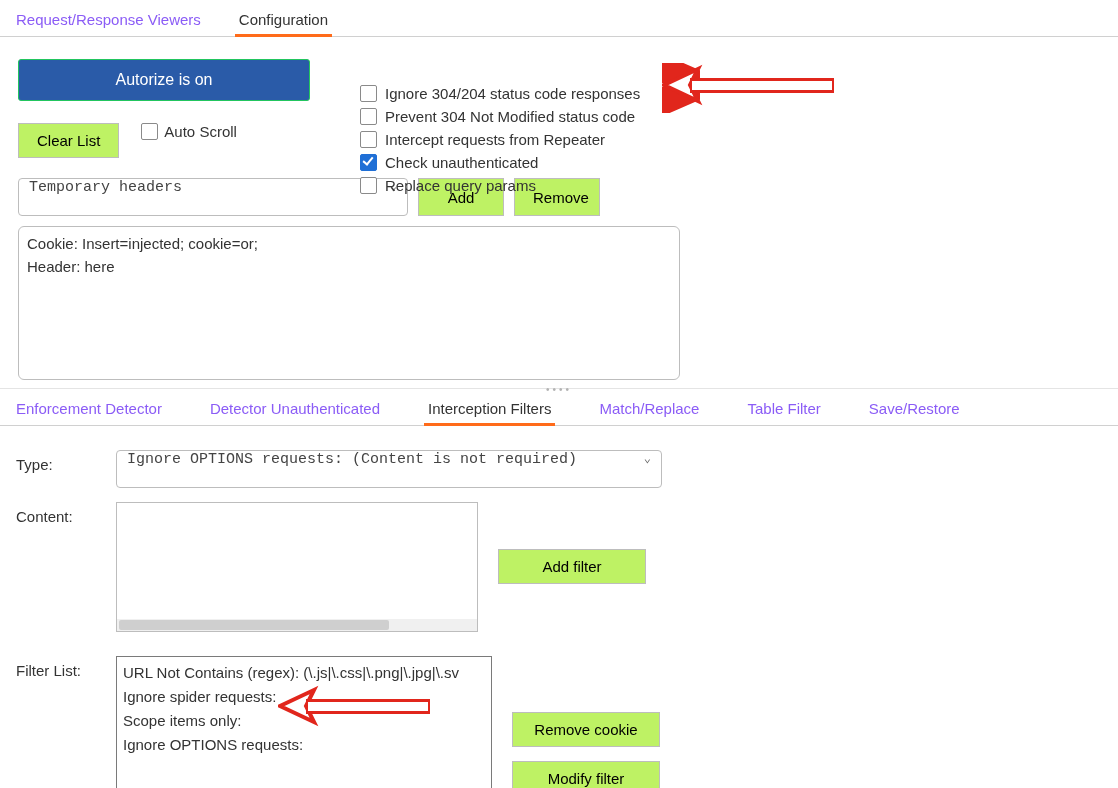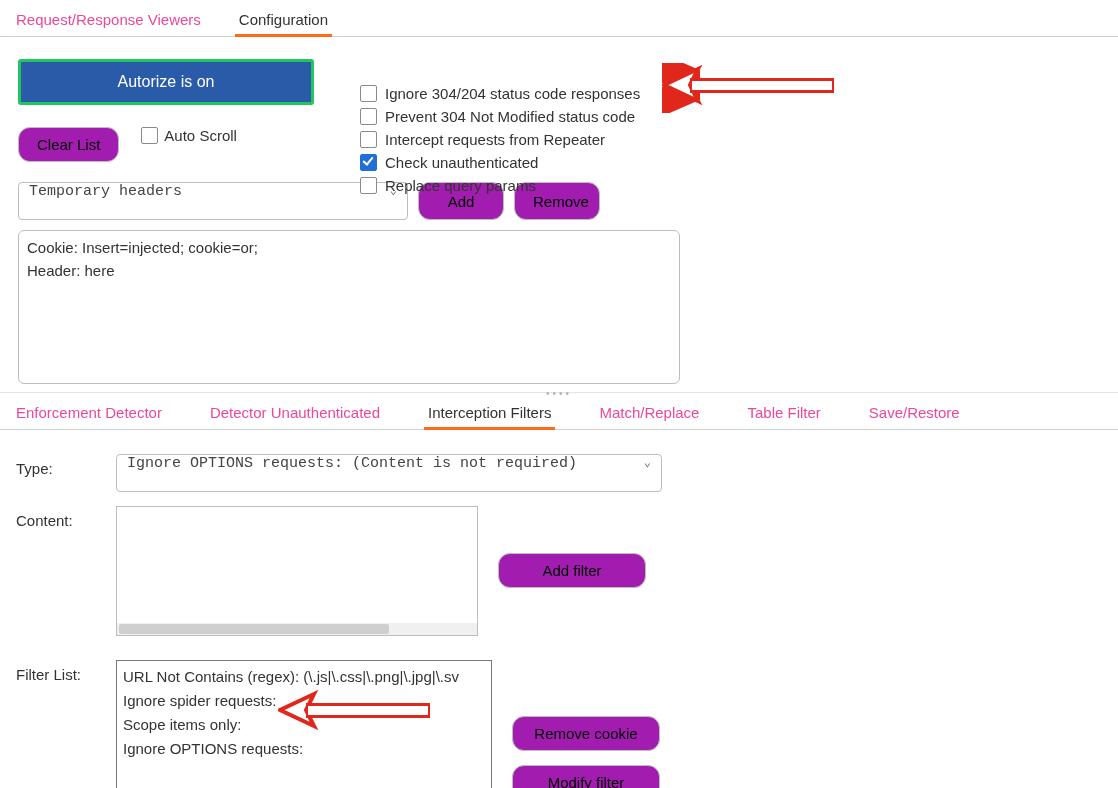--- a/index.html
+++ b/index.html
@@ -15,62 +15,62 @@
     display: flex;
     border-bottom: 1px solid #d0d0d0;
     padding: 0 12px;
     gap: 30px;
     align-items: flex-end;
     height: 36px;
   }
   .tab {
     padding: 8px 4px;
     cursor: pointer;
-    color: #ec4899;
+    color: #8b5cf6;
     font-size: 15px;
     position: relative;
   }
   .tab.active {
     color: #333;
   }
   .tab.active::after {
     content: "";
     position: absolute;
     left: 0; right: 0; bottom: -1px;
     height: 3px;
     background: #ff6b1a;
   }
   .top-area {
     padding: 12px 18px 8px 18px;
     position: relative;
   }
   .primary-btn {
     background: #2a5ba8;
     color: #fff;
-    border: 3px solid #22c55e;
+    border: 1px solid #22c55e;
     width: 290px;
     height: 40px;
     font-size: 16px;
     border-radius: 3px;
     display: flex;
     align-items: center;
     justify-content: center;
     cursor: pointer;
     margin-top: 10px;
   }
   .cfg-row {
     display: flex;
     margin-top: 22px;
     align-items: flex-start;
     gap: 22px;
   }
   .btn {
-    background: #a21caf;
+    background: #bef264;
     border: 1px solid #bdbdbd;
-    border-radius: 12px;
+    border-radius: 0;
     padding: 8px 18px;
     font-size: 15px;
     cursor: pointer;
   }
   .check-wrap {
     display: flex;
     align-items: center;
     gap: 6px;
     font-size: 15px;
     color: #333;

